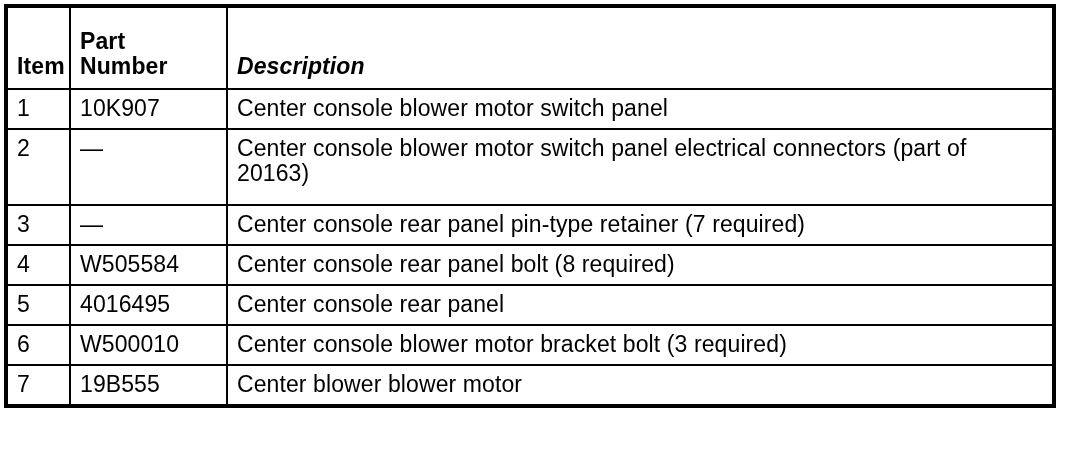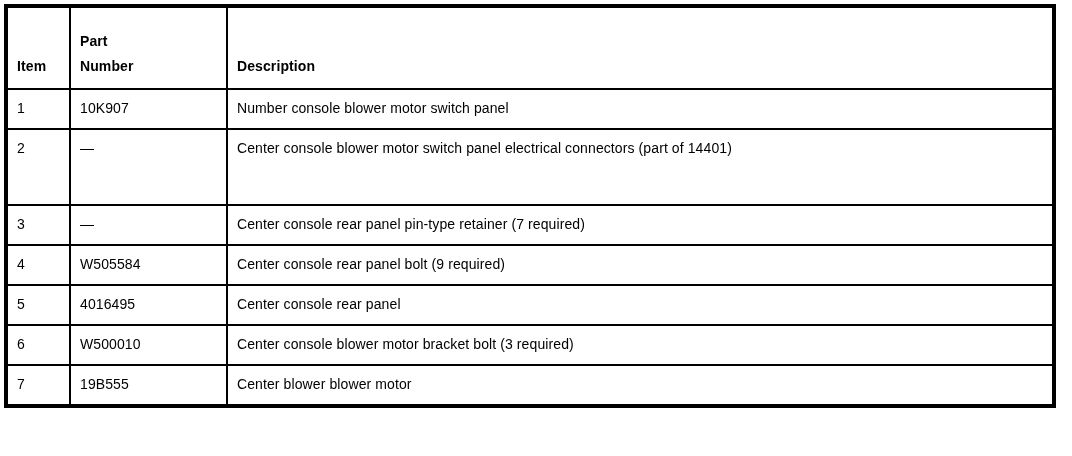--- a/index.html
+++ b/index.html
@@ -45,21 +45,21 @@
   }
 
   
   #parts-table th,
   #parts-table td {
     border-right: 2px solid #000000;
     border-bottom: 2px solid #000000;
     padding: 6px 17px 7px 9px;
     vertical-align: top;
     text-align: left;
-    font-size: 14px;
+    font-size: 23px;
     line-height: 25px;
     letter-spacing: 0.1px;
   }
 
   #parts-table th:last-child,
   #parts-table td:last-child {
     border-right: none;
   }
 
   #parts-table tbody tr:last-child td {
@@ -70,21 +70,21 @@
   #parts-table thead th {
     font-weight: bold;
     vertical-align: bottom;
     height: 83px;
     padding-bottom: 9px;
     border-bottom: 2px solid #000000;
   }
 
   .col-item   { width: 64px; }
   .col-part   { width: 157px; }
-  .col-desc   { width: auto; }
+  .col-desc   { width: auto; font-style: italic; }
 
   .hdr-stack {
     display: block;
     white-space: pre-line;
   }
 
   .cell-text {
     display: block;
   }
 
@@ -124,33 +124,33 @@
     <tbody>
 
       <tr>
         <td>
           <span class="cell-text">1</span>
         </td>
         <td>
           <span class="cell-text">10K907</span>
         </td>
         <td>
-          <span class="cell-text">Number console blower motor switch panel</span>
+          <span class="cell-text">Center console blower motor switch panel</span>
         </td>
       </tr>
 
       <tr class="row-tall">
         <td>
           <span class="cell-text">2</span>
         </td>
         <td>
           <span class="cell-text">—</span>
         </td>
         <td>
-          <span class="cell-text">Center console blower motor switch panel electrical connectors (part of 14401)</span>
+          <span class="cell-text">Center console blower motor switch panel electrical connectors (part of 20163)</span>
         </td>
       </tr>
 
       <tr>
         <td>
           <span class="cell-text">3</span>
         </td>
         <td>
           <span class="cell-text">—</span>
         </td>
@@ -160,21 +160,21 @@
       </tr>
 
       <tr>
         <td>
           <span class="cell-text">4</span>
         </td>
         <td>
           <span class="cell-text">W505584</span>
         </td>
         <td>
-          <span class="cell-text">Center console rear panel bolt (9 required)</span>
+          <span class="cell-text">Center console rear panel bolt (8 required)</span>
         </td>
       </tr>
 
       <tr>
         <td>
           <span class="cell-text">5</span>
         </td>
         <td>
           <span class="cell-text">4016495</span>
         </td>

